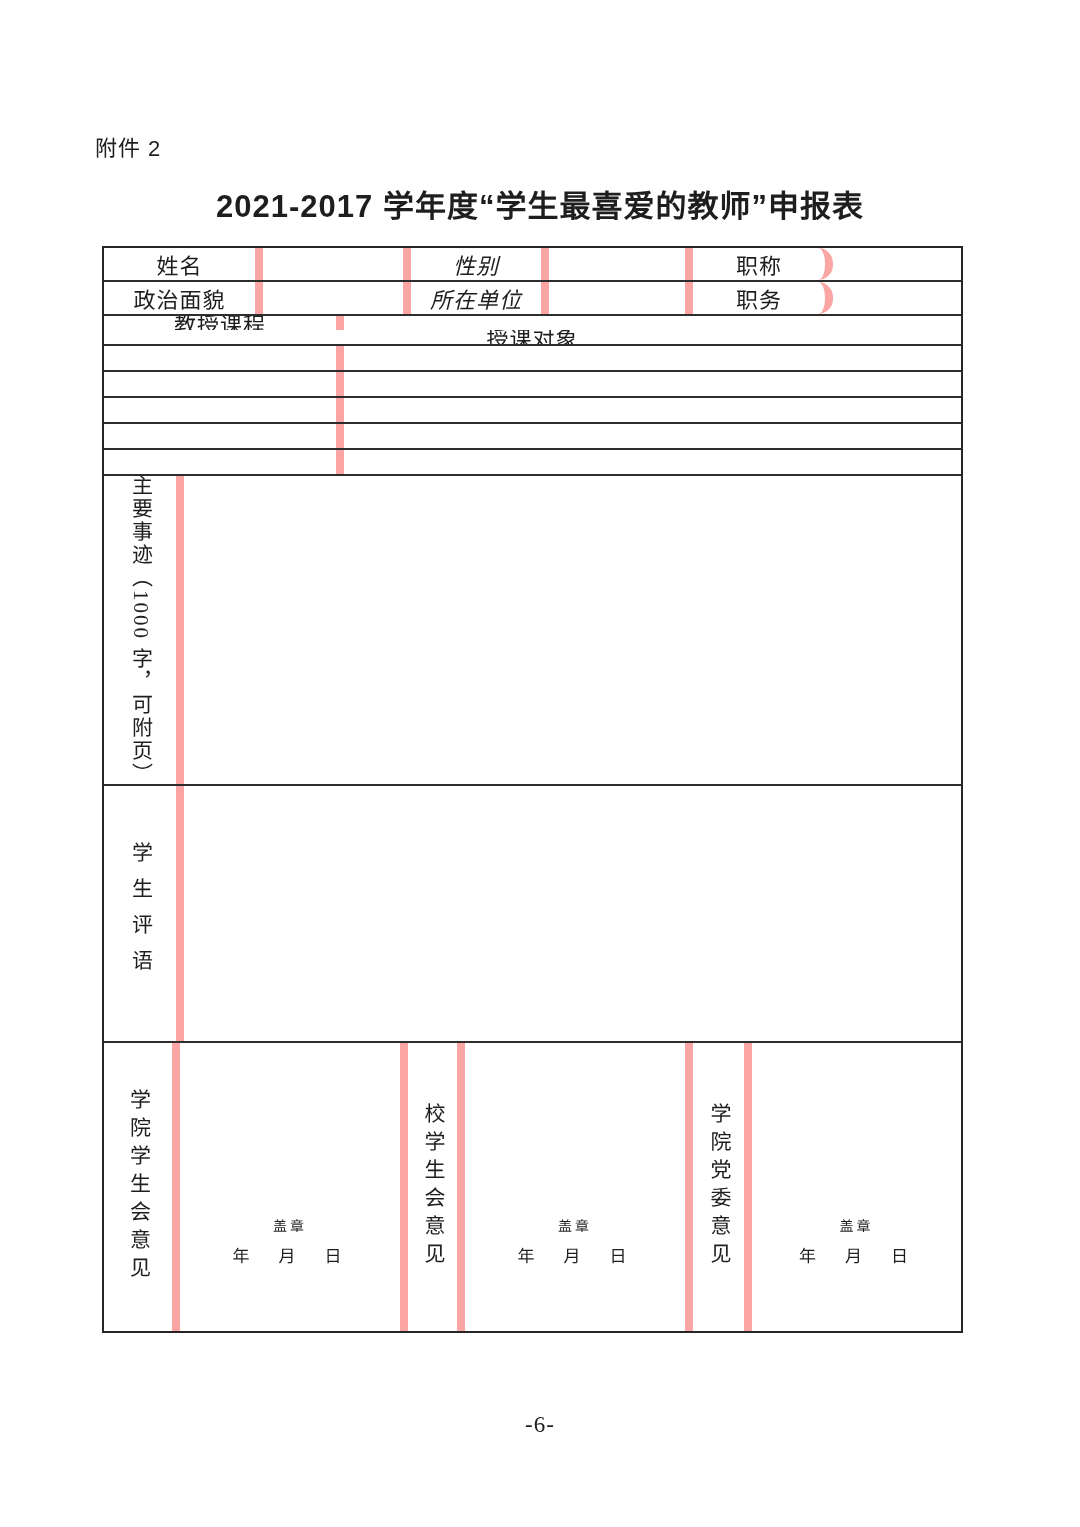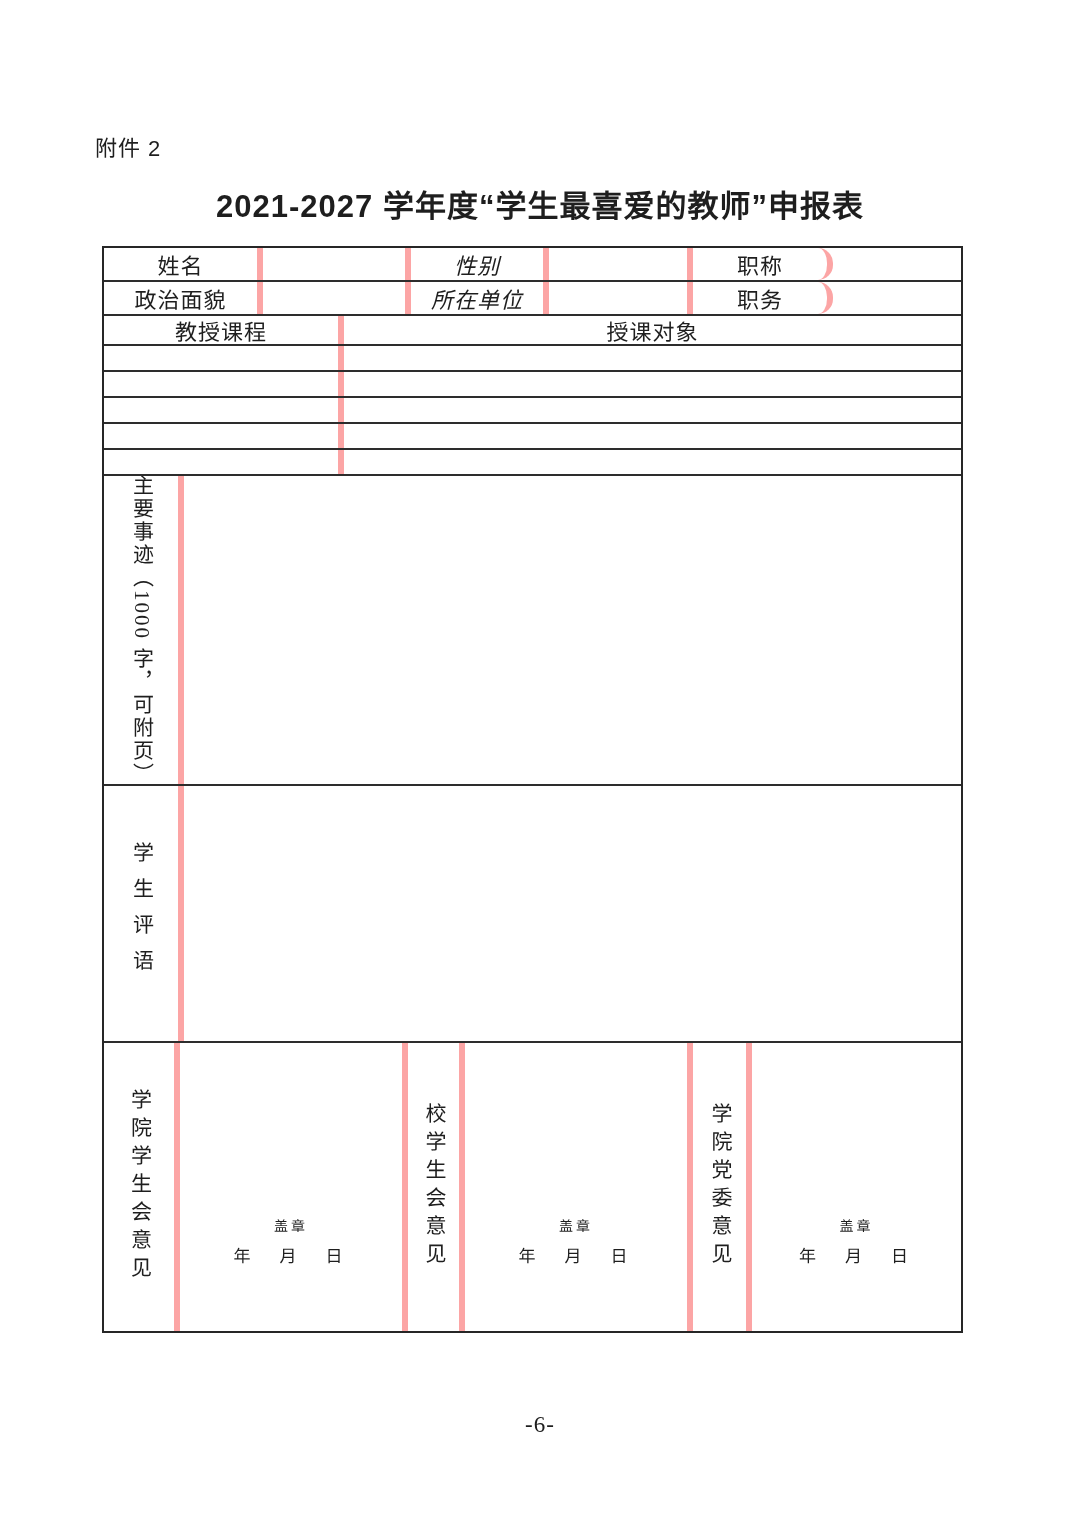--- a/index.html
+++ b/index.html
@@ -51,37 +51,37 @@
   }
   .trow {
     display: flex;
     box-sizing: border-box;
     border-bottom: 2px solid #2d2d2d;
     flex: 0 0 auto;
   }
   .trow:last-child { border-bottom: none; }
   .tcell {
     box-sizing: border-box;
-    border-right: 6px solid #fca5a5;
+    border-right: 8px solid #fca5a5;
     display: flex;
     align-items: center;
     justify-content: center;
     overflow: hidden;
   }
   .tcell:last-child { border-right: none; }
 
   .lbl {
     font-size: 22px;
     letter-spacing: 1px;
     white-space: nowrap;
   }
 
   
   .h-basic  { height: 34px; }
-  .h-chead  { height: 30px; }
+  .h-chead  { height: 30px; flex-direction: column; }
   .h-course { height: 26px; }
   .h-deeds  { height: 310px; }
   .h-comm   { height: 257px; }
   .h-opin   { flex: 1 1 auto; }
 
   
   .w-b1 { width: 159px; } .w-b2 { width: 148px; }
   .w-b3 { width: 138px; font-style: italic; } .w-b4 { width: 144px; }
   .w-b5 { width: 140px; border-radius: 15px; } .w-b6 { flex: 1 1 auto; }
 
@@ -136,21 +136,21 @@
     text-align: center;
     font-size: 23px;
     letter-spacing: 1px;
   }
 </style>
 </head>
 <body>
 
 <div class="attachment">附件 2</div>
 
-<div class="form-title">2021-2027 学年度“学生最喜爱的教师”申报表</div>
+<div class="form-title">2021-2017 学年度“学生最喜爱的教师”申报表</div>
 
 <div class="form-table">
 
   <div class="trow h-basic">
     <div class="tcell w-b1">
       <span class="lbl">姓名</span>
     </div>
     <div class="tcell w-b2">
       <span></span>
     </div>

